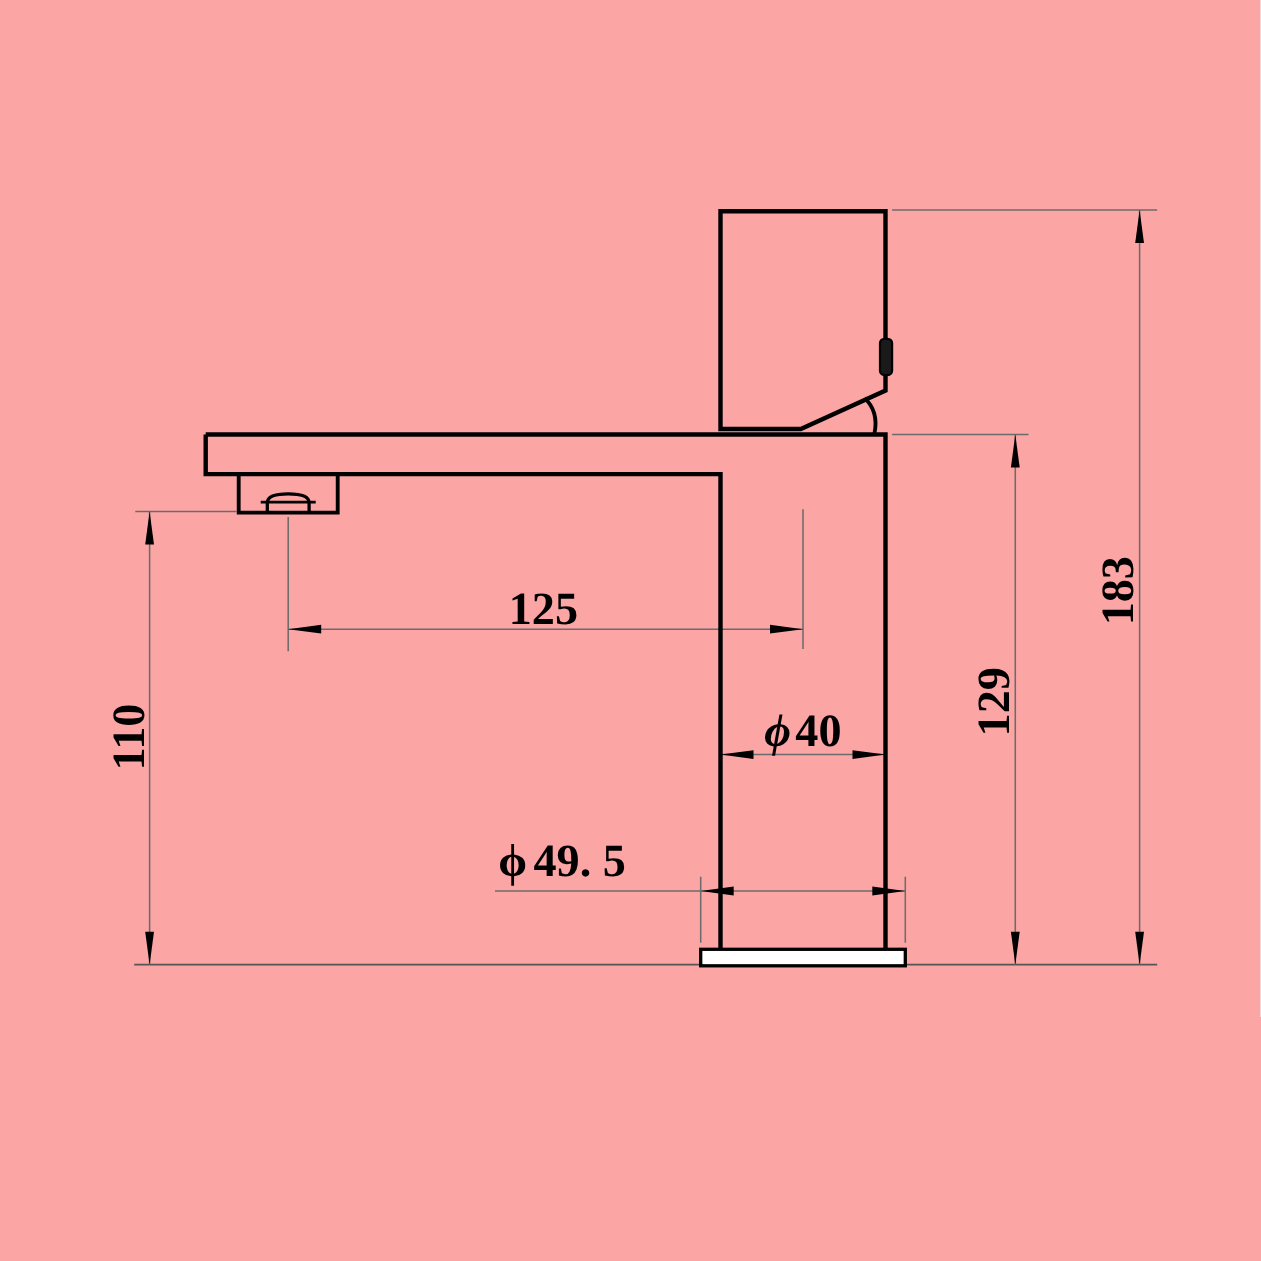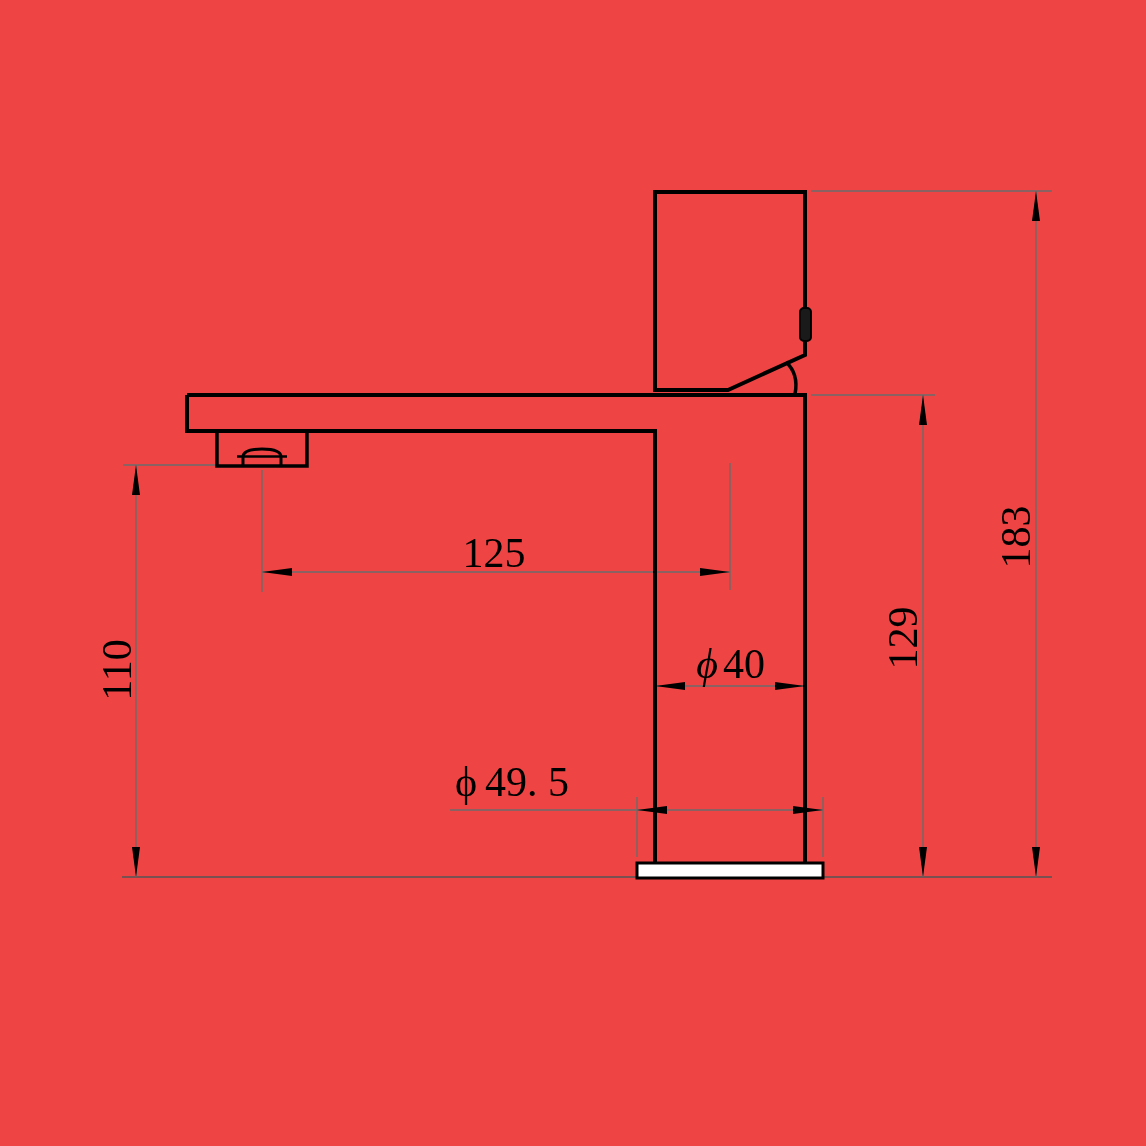--- a/index.html
+++ b/index.html
@@ -4,22 +4,23 @@
 <style>
   html, body {
     margin: 0;
     padding: 0;
     background: #ffffff;
   }
   .canvas {
     position: relative;
     width: 1146px;
     height: 1146px;
-    background: #ef4444;
+    background: #fca5a5;
     overflow: hidden;
+    font-weight: bold;
   }
   svg {
     display: block;
     width: 1146px;
     height: 1146px;
   }
   text {
     font-family: "Liberation Serif", "DejaVu Serif", serif;
     font-size: 42px;
     fill: #000000;

